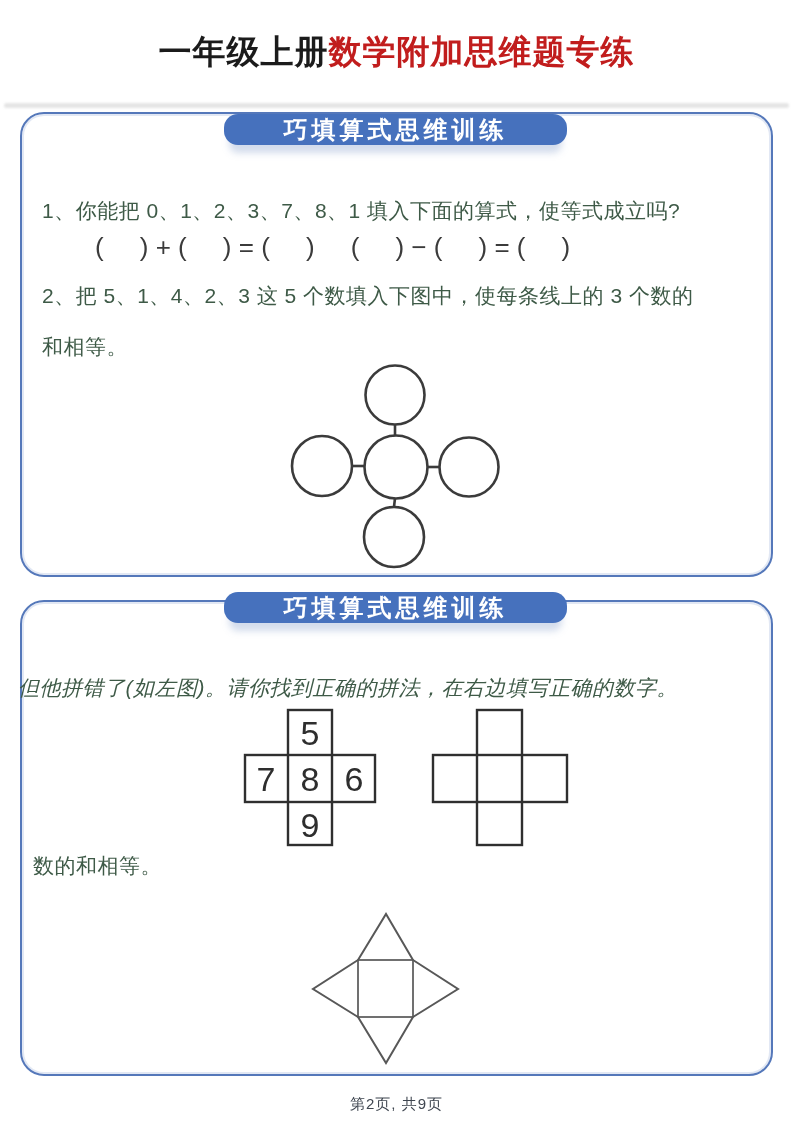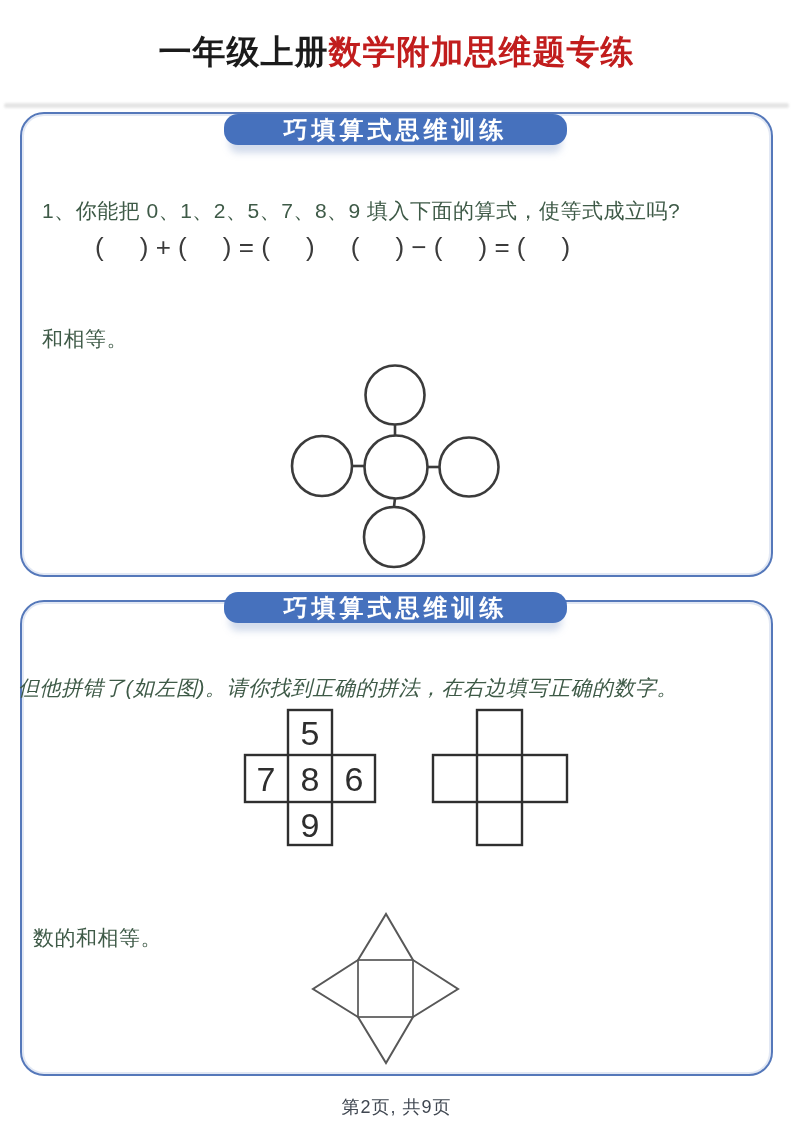--- a/index.html
+++ b/index.html
@@ -36,53 +36,54 @@
   .hdr1{top:114px;}
   .hdr2{top:592px;}
   
   .q{
     position:absolute;font-size:21px;color:#3e5a47;letter-spacing:0.5px;
     white-space:nowrap;
   }
   .s1q1{left:42px;top:197px;}
   .s1eq{left:95px;top:232px;font-size:26px;color:#3b3b3b;letter-spacing:0;white-space:pre;}
   .s1q2a{left:42px;top:282px;}
-  .s1q2b{left:42px;top:325px;}
+  .s1q2b{left:42px;top:333px;}
   .s2q1a{left:33px;top:636px;}
   .s2q1b{left:18px;top:674px;font-style:italic;}
   .s2q2a{left:33px;top:861px;}
-  .s2q2b{left:33px;top:924px;}
+  .s2q2b{left:33px;top:852px;}
   
   .svg-abs{position:absolute;}
   .circles-svg{left:280px;top:358px;}
   .grids-svg{left:240px;top:705px;}
   .star-svg{left:300px;top:910px;}
   .grid-num{
     font-family:"Liberation Sans","DejaVu Sans",sans-serif;
     font-size:34px;fill:#2e2e2e;
   }
   
   .footer{
     position:absolute;top:1095px;left:0;width:793px;text-align:center;
-    font-size:18px;color:#3f4650;letter-spacing:1px;
+    font-size:15px;color:#3f4650;letter-spacing:1px;
   }
 </style>
 </head>
 <body>
 
 <div class="page">
 
   <div class="title"><span class="t-black">一年级上册</span><span class="t-red">数学附加思维题专练</span></div>
   <div class="title-smudge"></div>
 
   <section class="box box1"></section>
   <div class="box-header hdr1"><span>巧填算式思维训练</span></div>
 
-  <div class="q s1q1">1、你能把 0、1、2、5、7、8、9 填入下面的算式，使等式成立吗?</div>
+  <div class="q s1q1">1、你能把 0、1、2、3、7、8、1 填入下面的算式，使等式成立吗?</div>
   <div class="q s1eq">(     ) + (     ) = (     )     (     ) − (     ) = (     )</div>
+  <div class="q s1q2a">2、把 5、1、4、2、3 这 5 个数填入下图中，使每条线上的 3 个数的</div>
   <div class="q s1q2b">和相等。</div>
 
   <svg class="svg-abs circles-svg" width="230" height="215" viewBox="280 358 230 215">
     <g fill="none" stroke="#3b3b3b" stroke-width="2.6">
       <line x1="395" y1="424" x2="395" y2="436"></line>
       <line x1="395" y1="498" x2="394" y2="507"></line>
       <line x1="352" y1="466" x2="365" y2="466"></line>
       <line x1="427" y1="467" x2="440" y2="467"></line>
       <circle cx="395" cy="395" r="29.5"></circle>
       <circle cx="322" cy="466" r="30"></circle>

